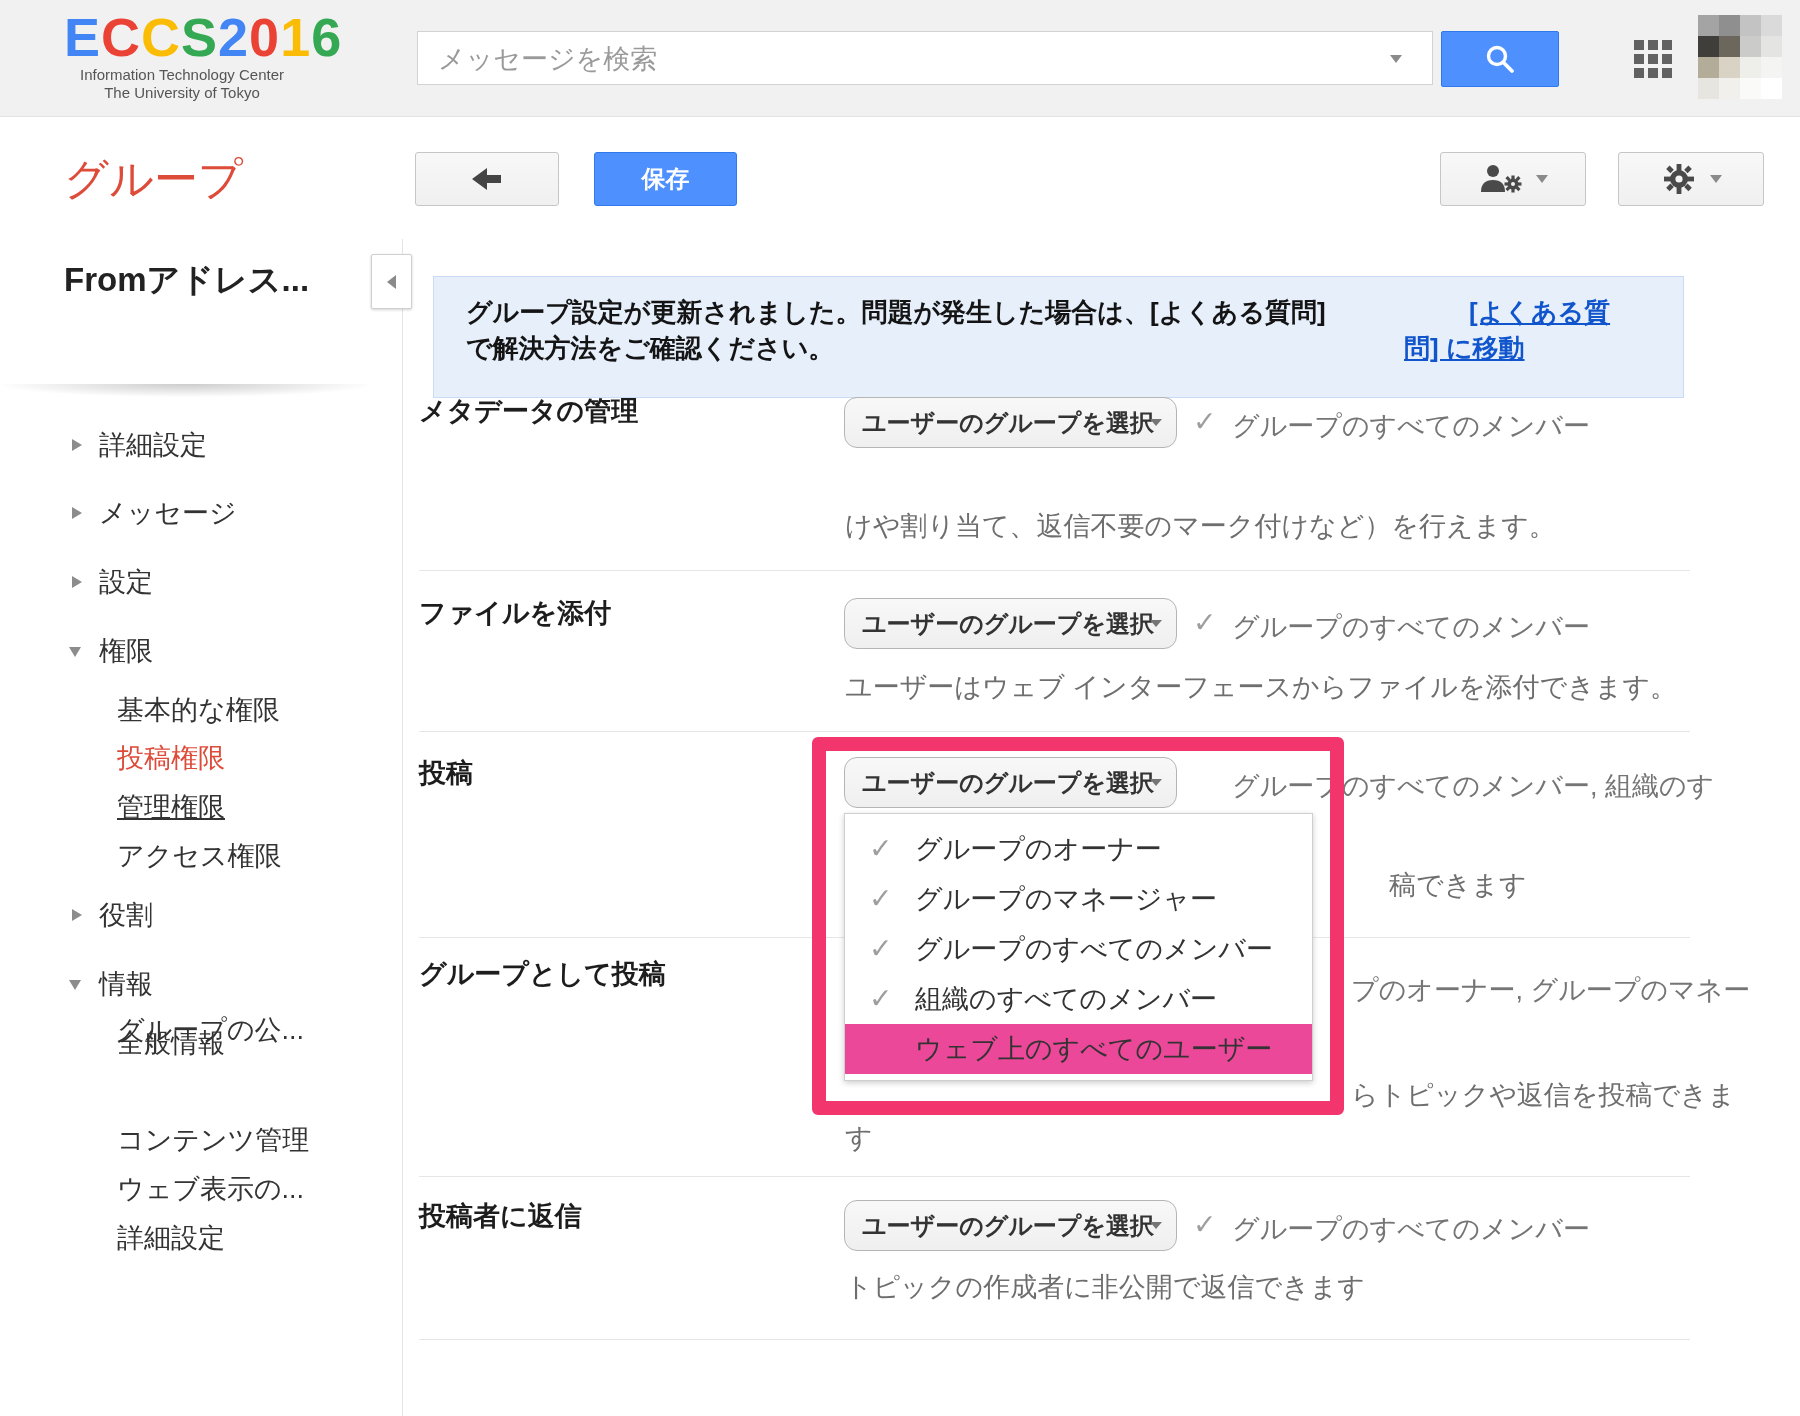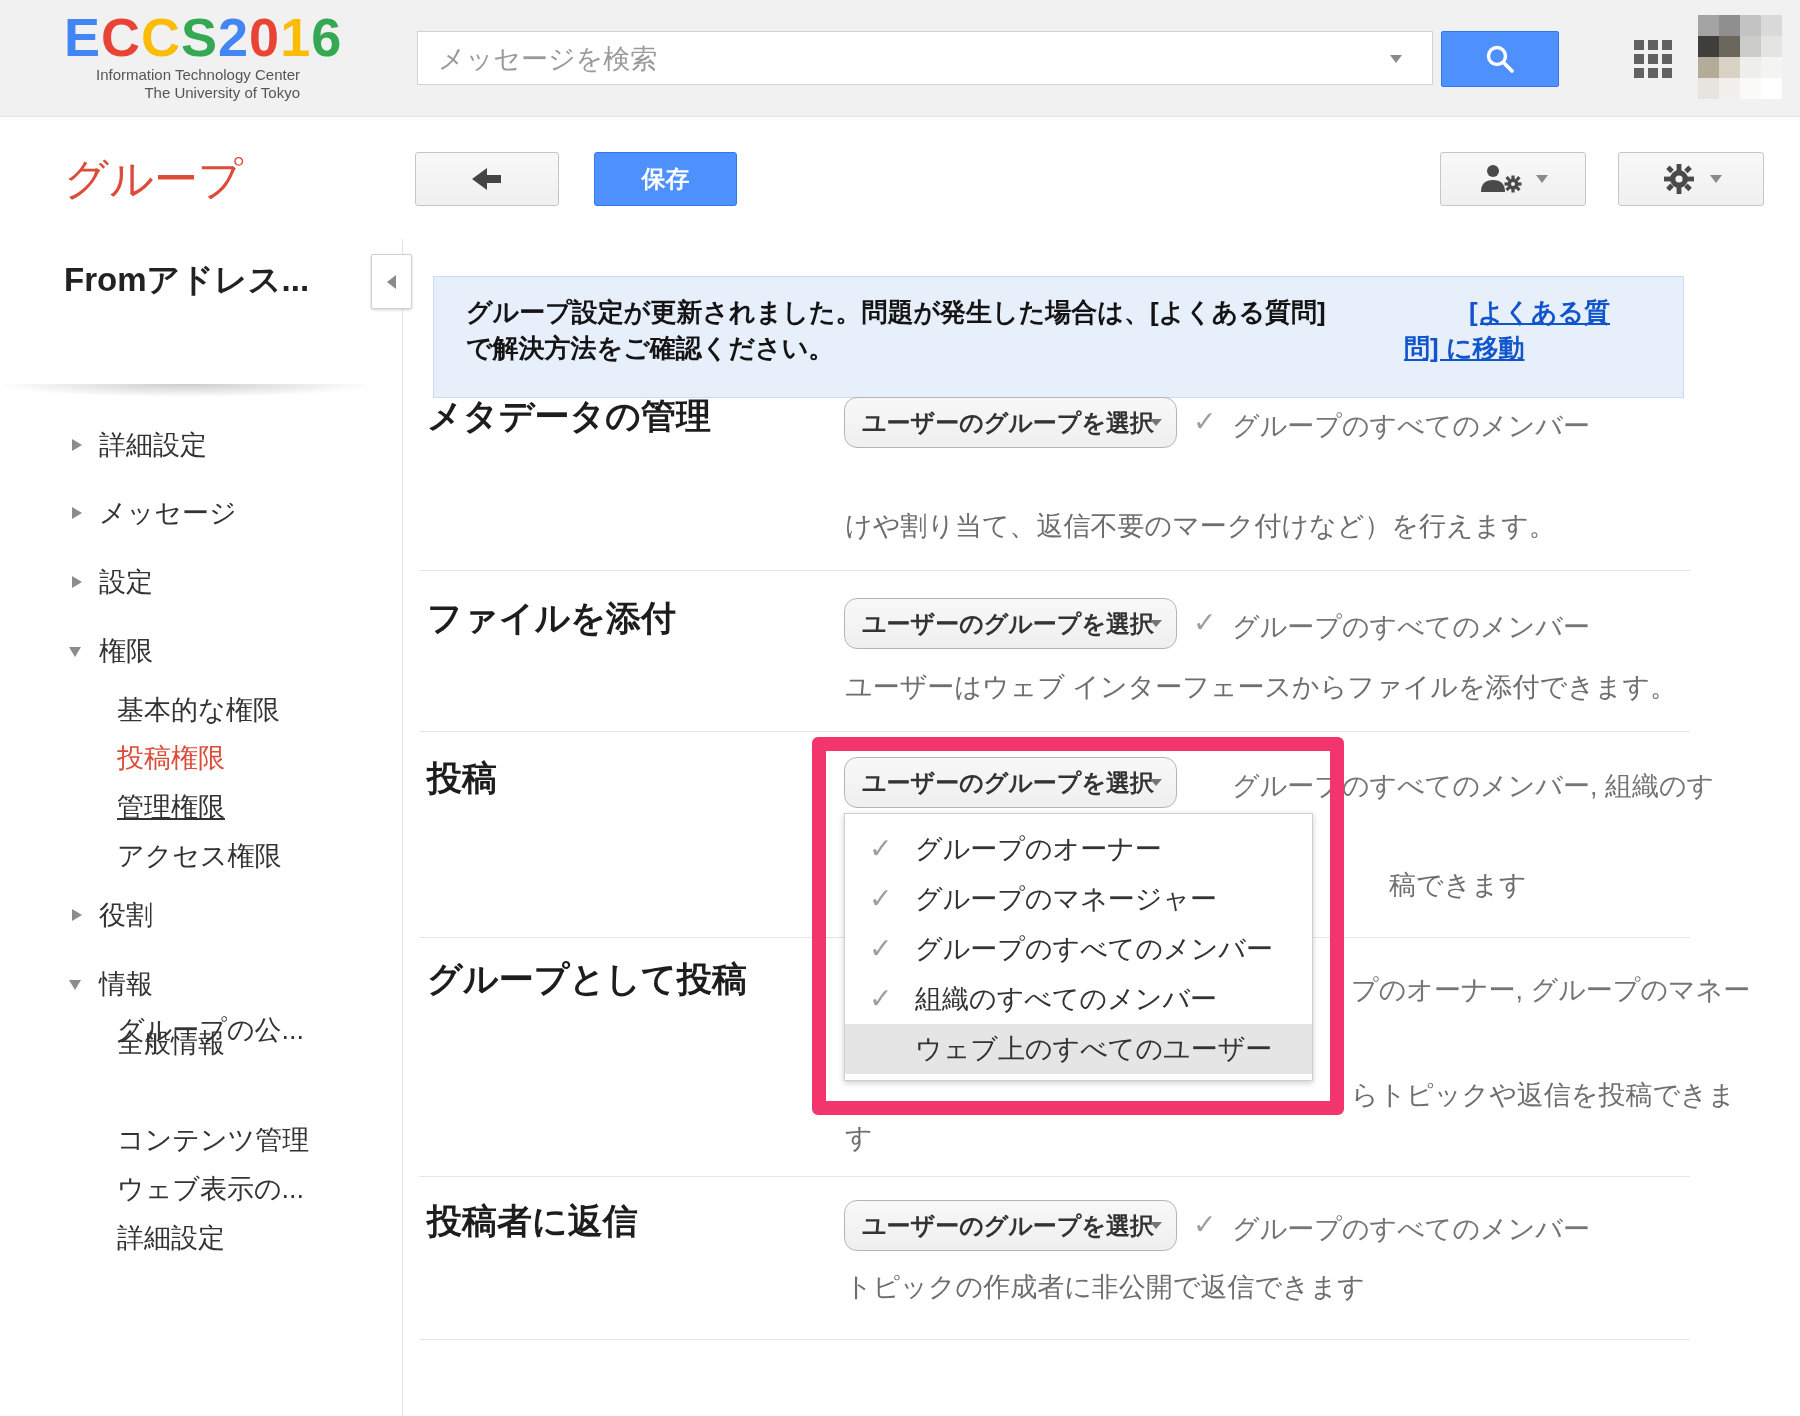--- a/index.html
+++ b/index.html
@@ -2,21 +2,21 @@
 <html><head>
 <meta charset="utf-8">
 <style>
   html,body{margin:0;padding:0;background:#fff;}
   #root{position:relative;width:1800px;height:1416px;overflow:hidden;
         font-family:"Liberation Sans","DejaVu Sans",sans-serif;background:#fff;}
 
   
   .topbar{position:absolute;top:0;left:0;width:1800px;height:116px;background:#f1f1f1;
           border-bottom:1px solid #e2e2e2;}
-  .logo{position:absolute;left:64px;top:8px;width:236px;text-align:right;}
+  .logo{position:absolute;left:64px;top:8px;width:236px;text-align:center;}
   .logo-letters{font-size:54px;font-weight:bold;letter-spacing:1px;line-height:58px;}
   .logo-sub{font-size:15px;color:#555;line-height:18px;}
   .search-box{position:absolute;left:417px;top:31px;width:1016px;height:54px;background:#fff;
               border:1px solid #d2d2d2;box-sizing:border-box;padding-left:8px;}
   .search-box input{position:absolute;left:0;top:0;width:960px;height:52px;border:none;outline:none;
               font-size:27px;color:#333;padding-left:20px;font-family:inherit;background:transparent;}
   .search-box input::placeholder{color:#9a9a9a;opacity:1;}
   .caret{width:0;height:0;border-left:6px solid transparent;border-right:6px solid transparent;
          border-top:8px solid #8a8a8a;display:inline-block;}
   .search-caret{position:absolute;left:972px;top:23px;}
@@ -55,38 +55,38 @@
         border-bottom:6px solid transparent;border-left:10px solid #8c8c8c;}
   .tri-d{position:absolute;width:0;height:0;border-left:6px solid transparent;
         border-right:6px solid transparent;border-top:10px solid #8c8c8c;}
 
   
   .banner{position:absolute;left:433px;top:276px;width:1251px;height:122px;background:#e7effb;
         border:1px solid #c9dcf5;box-sizing:border-box;}
   .banner-line{position:absolute;left:32px;font-size:26px;font-weight:bold;color:#141414;white-space:nowrap;}
   .banner-link{position:absolute;font-size:26px;font-weight:bold;color:#1155cc;
         text-decoration:underline;white-space:nowrap;cursor:pointer;}
-  .row-label{position:absolute;left:419px;font-size:35px;font-weight:bold;color:#1d1d1d;white-space:nowrap;margin-left:8px;}
+  .row-label{position:absolute;left:419px;font-size:27px;font-weight:bold;color:#1d1d1d;white-space:nowrap;}
   .dd{position:absolute;left:844px;width:333px;height:51px;background:linear-gradient(#f8f8f8,#efefef);
         border:1px solid #b5b5b5;border-radius:13px;box-sizing:border-box;cursor:pointer;}
   .dd .dd-label{position:absolute;left:17px;top:0;height:49px;line-height:49px;font-size:24px;
         font-weight:bold;color:#333;white-space:nowrap;}
   .dd .caret{position:absolute;right:14px;top:21px;border-top:7px solid #757575;
         border-left:6px solid transparent;border-right:6px solid transparent;}
   .check{position:absolute;font-size:28px;color:#9e9e9e;}
   .gval{position:absolute;font-size:27px;color:#757575;white-space:nowrap;}
   .gdesc{position:absolute;font-size:27px;color:#6e6e6e;white-space:nowrap;}
   .divider{position:absolute;left:419px;width:1271px;height:1px;background:#e6e6e6;}
 
   
   .menu{position:absolute;left:844px;top:813px;width:469px;height:268px;background:#fff;
         border:1px solid #cfcfcf;box-shadow:0 2px 6px rgba(0,0,0,.2);box-sizing:border-box;
         padding-top:10px;z-index:20;}
   .menu-item{position:relative;height:50px;line-height:50px;cursor:pointer;}
-  .menu-item.hl{background:#e5e5e5;}
+  .menu-item.hl{background:#ec4899;}
   .menu-check{position:absolute;left:24px;top:0;font-size:28px;color:#9e9e9e;}
   .menu-label{position:absolute;left:70px;top:0;font-size:27px;color:#333;white-space:nowrap;}
 
   
   .pink-rect{position:absolute;left:812px;top:737px;width:532px;height:378px;
         border:14px solid #f2356d;border-radius:6px;box-sizing:border-box;z-index:40;pointer-events:none;}
 </style>
 </head>
 <body>
 

